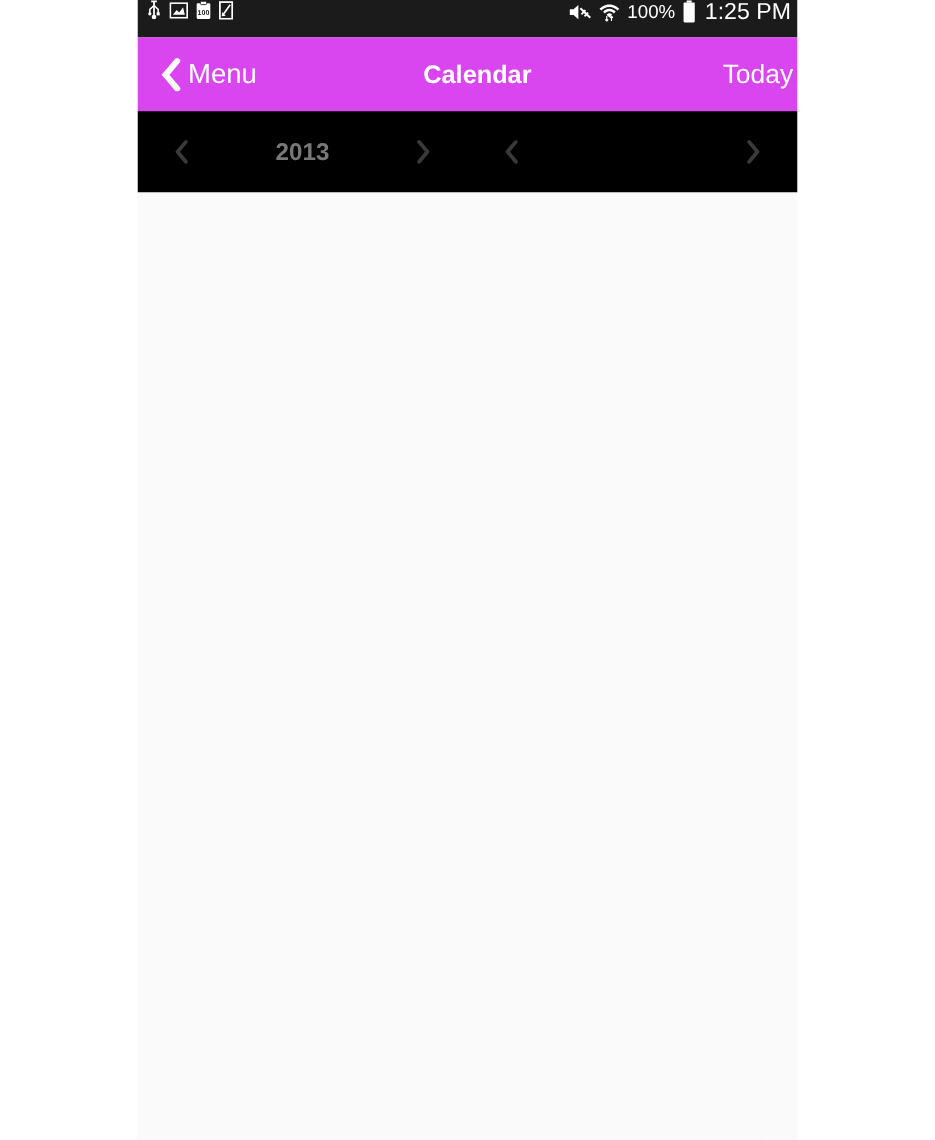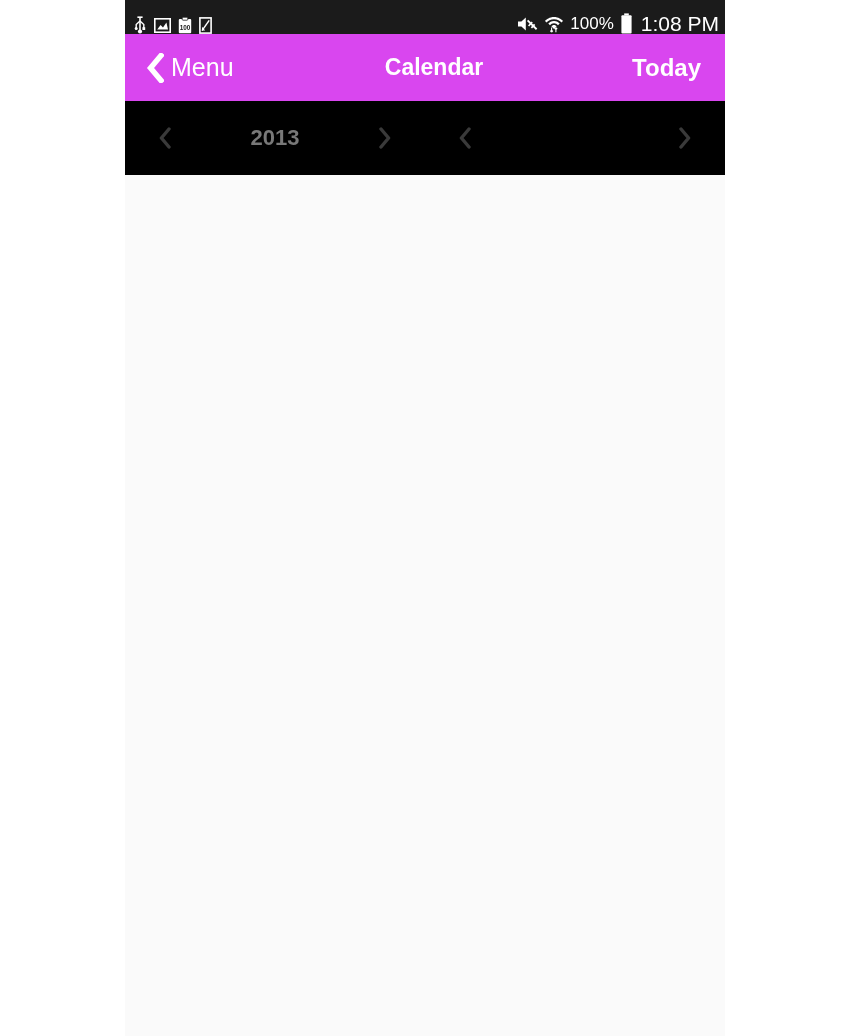--- a/index.html
+++ b/index.html
@@ -24,21 +24,21 @@
     height: 1036px;
     background: #fafafa;
     overflow: hidden;
   }
 
   
   .statusbar {
     height: 34px;
     background: #1b1b1b;
     display: flex;
-    align-items: flex-end;
+    align-items: flex-start;
     justify-content: space-between;
     padding: 0 6px 0 8px;
     box-sizing: border-box;
   }
   .status-left,
   .status-right {
     display: flex;
     align-items: center;
   }
   .status-left { gap: 7px; }
@@ -102,24 +102,24 @@
     right: 0;
     text-align: center;
     color: #ffffff;
     font-size: 23px;
     font-weight: bold;
     line-height: 1;
     pointer-events: none;
   }
   .nav-right {
     position: absolute;
-    right: 24px;
+    right: 4px;
     color: #ffffff;
     font-size: 24px;
-    font-weight: 700;
+    font-weight: 400;
     line-height: 1;
     cursor: pointer;
   }
 
   
   .selector-row {
     height: 74px;
     display: flex;
     align-items: center;
     background: #000000;
@@ -226,21 +226,21 @@
 
       <span class="battery-pct">100%</span>
 
       <span class="sicon">
         <svg width="13" height="21" viewBox="0 0 13 21">
           <rect x="4.2" y="0.4" width="4.6" height="2" fill="#ffffff"></rect>
           <rect x="1.4" y="2.2" width="10.2" height="18.2" rx="1" fill="#ffffff"></rect>
         </svg>
       </span>
 
-      <span class="clock">1:08 PM</span>
+      <span class="clock">1:25 PM</span>
 
     </div>
   </div>
 
   <div class="navbar">
 
     <div class="nav-left">
       <span class="nav-back-chevron">
         <svg width="18" height="30" viewBox="0 0 18 30">
           <path d="M15 2.5 L4.5 15 L15 27.5" stroke="#ffffff" stroke-width="5.4" fill="none" stroke-linecap="square" stroke-linejoin="miter"></path>

